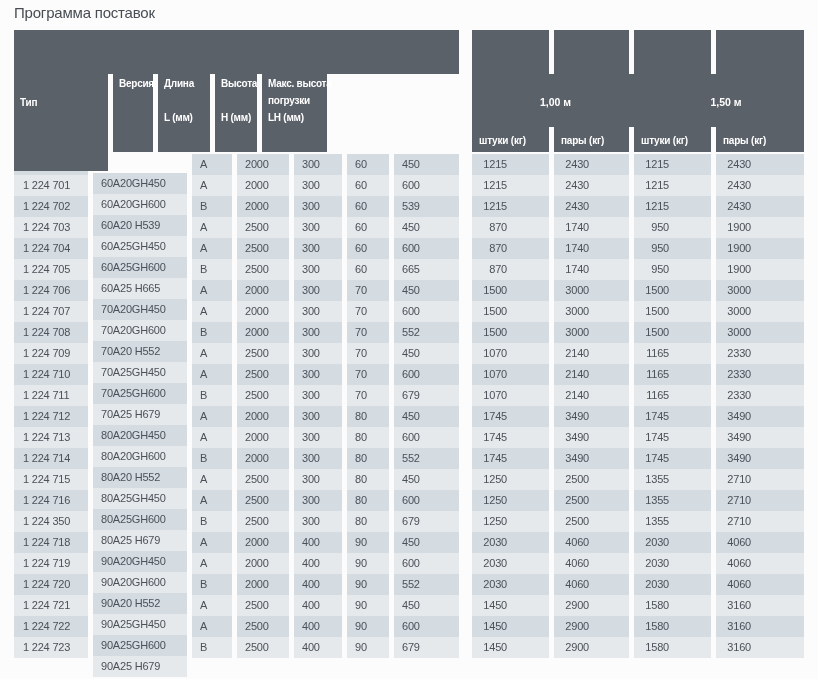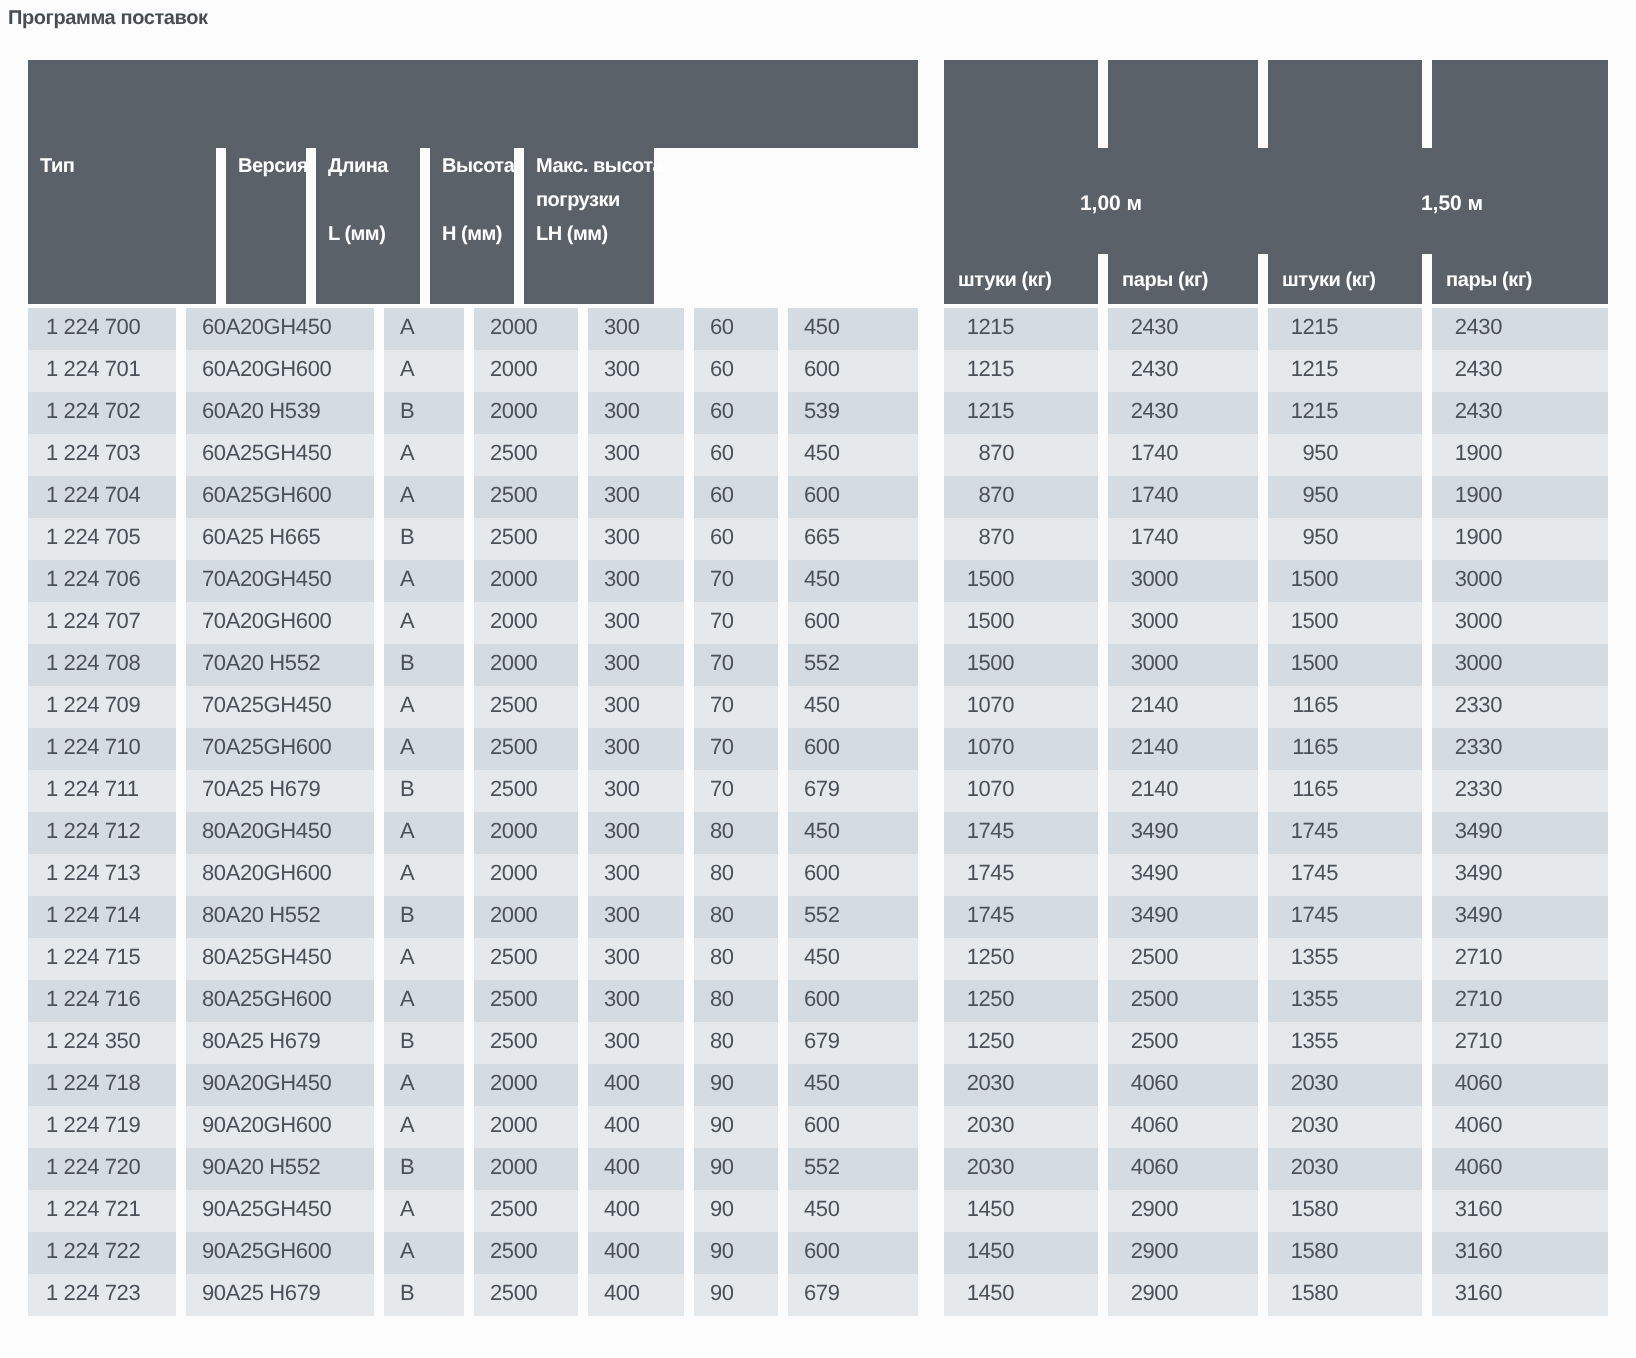--- a/index.html
+++ b/index.html
@@ -3,22 +3,22 @@
 <meta charset="utf-8">
 <style>
   * { box-sizing: border-box; margin: 0; padding: 0; }
   html, body { width: 818px; height: 679px; overflow: hidden; }
   body {
     position: relative;
     background: var(--page-bg, #fcfcfc);
     font-family: "Liberation Sans", sans-serif;
   }
   .title {
-    position: absolute; left: 4px; top: 4px;
-    font-size: 10px; font-weight: bold;
+    position: absolute; left: 14px; top: 4px;
+    font-size: 15px; font-weight: normal;
     color: var(--title-text, #474d53);
     letter-spacing: -0.2px;
   }
   .table-wrap { position: absolute; left: 14px; top: 30px; width: 790px; }
 
   
   .thead { display: flex; height: 122px; }
   .hblock { position: relative; height: 122px; }
   .hblock.left  { width: 445px; margin-right: 13px; }
   .hblock.right { width: 332px; }
@@ -50,21 +50,21 @@
   .subgroup.sg0 { left: 1px; width: 165px; }
   .subgroup.sg1 { left: 162px; width: 170px; padding-left: 14px; }
   .hsub {
     height: 122px; background: var(--header-bg, #5b6169);
     padding: 103px 0 0 7px; color: var(--header-text, #fff);
     font-size: 10px; font-weight: bold; letter-spacing: -0.2px;
     white-space: nowrap; line-height: 16px;
   }
 
   
-  .c0 { width: 74px; }  .c1 { width: 94px; }  .c2 { width: 40px; }
+  .c0 { width: 74px; }  .c1 { width: 94px; margin-top: 19px; }  .c2 { width: 40px; }
   .c3 { width: 52px; }  .c4 { width: 48px; }  .c5 { width: 42px; }
   .c6 { width: 65px; margin-right: 13px !important; }
   .c7 { width: 77px; }  .c8 { width: 75px; }  .c9 { width: 77px; }
   .c10 { width: 88px; margin-right: 0 !important; }
   .hcol, .hsub, .cell { margin-right: 5px; flex: none; }
 
   
   .tbody { margin-top: 2px; }
   .trow { display: flex; height: 21px; }
   .cell {

